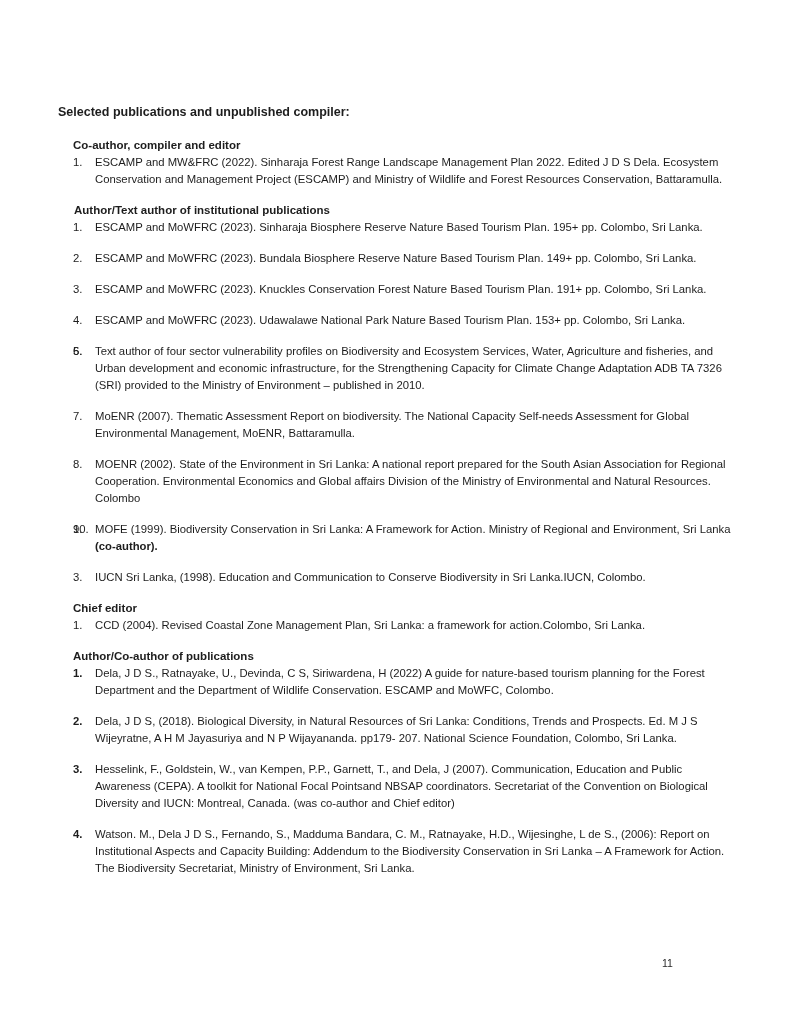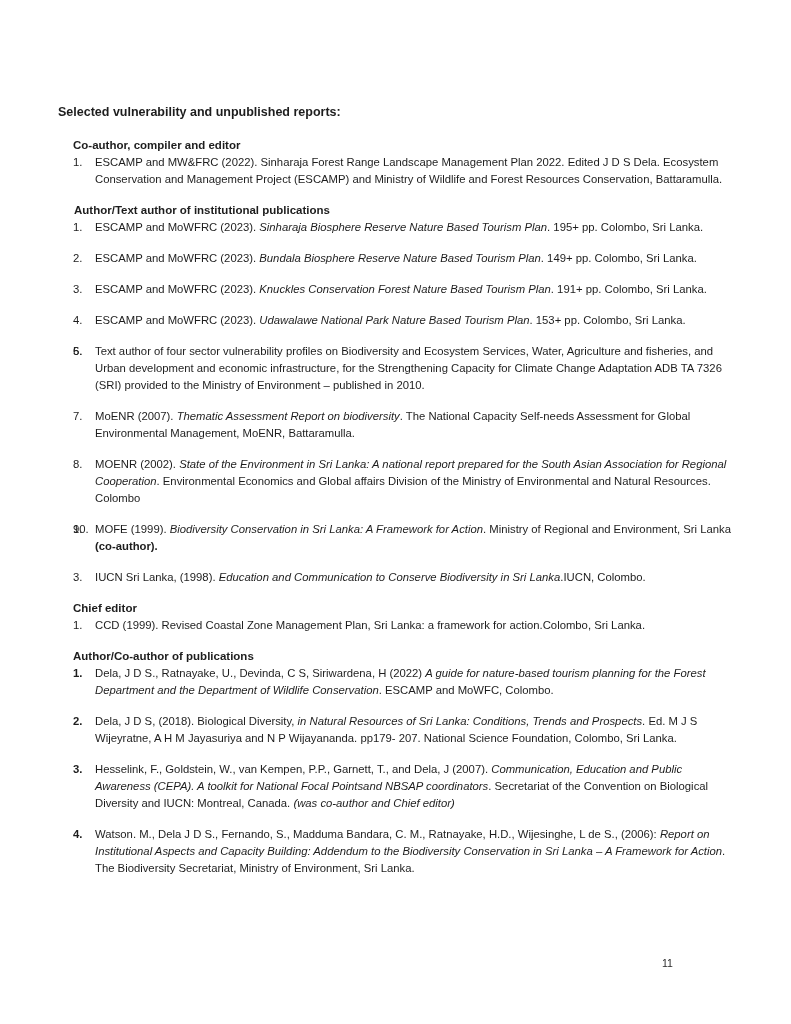--- a/index.html
+++ b/index.html
@@ -34,34 +34,34 @@
     position: relative;
     padding-left: 37px;
     font-size: 11.3px;
     line-height: 17px;
     margin-bottom: 14px;
     max-width: 675px;
   }
   .num { position: absolute; left: 15px; top: 0; }
   
   .pub-section:nth-of-type(4) .num { font-weight: 700; }
-  .it { font-style: italic; }
+  .it { }
   .bd { font-weight: 700; }
   .page-number {
     position: absolute;
     left: 662px; top: 957px;
     font-size: 10.5px;
     color: #2a2a2a;
   }
 </style>
 </head>
 <body>
 
 <div class="page">
-  <h1 class="doc-title">Selected vulnerability and unpublished reports:</h1>
+  <h1 class="doc-title">Selected publications and unpublished compiler:</h1>
 
   <div id="sections">
       <section class="pub-section">
         <h2>Co-author, compiler and editor</h2>
         <ol>
           <li><span class="num">1.</span><span class="txt"><span class="">ESCAMP and MW&amp;FRC (2022). Sinharaja Forest Range Landscape Management Plan 2022. Edited J D S Dela. Ecosystem Conservation and Management Project (ESCAMP) and Ministry of Wildlife and Forest Resources Conservation, Battaramulla.</span></span></li>
         </ol>
       </section>
       <section class="pub-section">
         <h2>Author/Text author of institutional publications</h2>
@@ -75,21 +75,21 @@
           <li><span class="num">7.</span><span class="txt"><span class="">MoENR (2007). </span><span class="it ">Thematic Assessment Report on biodiversity</span><span class="">. The National Capacity Self-needs Assessment for Global Environmental Management, MoENR, Battaramulla.</span></span></li>
           <li><span class="num">8.</span><span class="txt"><span class="">MOENR (2002). </span><span class="it ">State of the Environment in Sri Lanka: A national report prepared for the South Asian Association for Regional Cooperation</span><span class="">. Environmental Economics and Global affairs Division of the Ministry of Environmental and Natural Resources. Colombo</span></span></li>
           <li><span class="num">9.</span></li>
           <li><span class="num">10.</span><span class="txt"><span class="">MOFE (1999). </span><span class="it ">Biodiversity Conservation in Sri Lanka: A Framework for Action</span><span class="">. Ministry of Regional and Environment, Sri Lanka </span><span class="bd">(co-author).</span></span></li>
           <li><span class="num">3.</span><span class="txt"><span class="">IUCN Sri Lanka, (1998). </span><span class="it ">Education and Communication to Conserve Biodiversity in Sri Lanka</span><span class="">.IUCN, Colombo.</span></span></li>
         </ol>
       </section>
       <section class="pub-section">
         <h2>Chief editor</h2>
         <ol>
-          <li><span class="num">1.</span><span class="txt"><span class="">CCD (1999). Revised Coastal Zone Management Plan, Sri Lanka: a framework for action.Colombo, Sri Lanka.</span></span></li>
+          <li><span class="num">1.</span><span class="txt"><span class="">CCD (2004). Revised Coastal Zone Management Plan, Sri Lanka: a framework for action.Colombo, Sri Lanka.</span></span></li>
         </ol>
       </section>
       <section class="pub-section">
         <h2>Author/Co-author of publications</h2>
         <ol>
           <li><span class="num">1.</span><span class="txt"><span class="">Dela, J D S., Ratnayake, U., Devinda, C S, Siriwardena, H (2022) </span><span class="it ">A guide for nature-based tourism planning for the Forest Department and the Department of Wildlife Conservation</span><span class="">. ESCAMP and MoWFC, Colombo.</span></span></li>
           <li><span class="num">2.</span><span class="txt"><span class="">Dela, J D S, (2018). Biological Diversity, </span><span class="it ">in Natural Resources of Sri Lanka: Conditions, Trends and Prospects</span><span class="">. Ed. M J S Wijeyratne, A H M Jayasuriya and N P Wijayananda. pp179- 207. National Science Foundation, Colombo, Sri Lanka.</span></span></li>
           <li><span class="num">3.</span><span class="txt"><span class="">Hesselink, F., Goldstein, W., van Kempen, P.P., Garnett, T., and Dela, J (2007). </span><span class="it ">Communication, Education and Public Awareness (CEPA). A toolkit for National Focal Pointsand NBSAP coordinators</span><span class="">. Secretariat of the Convention on Biological Diversity and IUCN: Montreal, Canada. </span><span class="it ">(was co-author and Chief editor)</span></span></li>
           <li><span class="num">4.</span><span class="txt"><span class="">Watson. M., Dela J D S., Fernando, S., Madduma Bandara, C. M., Ratnayake, H.D., Wijesinghe, L de S., (2006): </span><span class="it ">Report on Institutional Aspects and Capacity Building: Addendum to the Biodiversity Conservation in Sri Lanka – A Framework for Action</span><span class="">. The Biodiversity Secretariat, Ministry of Environment, Sri Lanka.</span></span></li>
         </ol>

